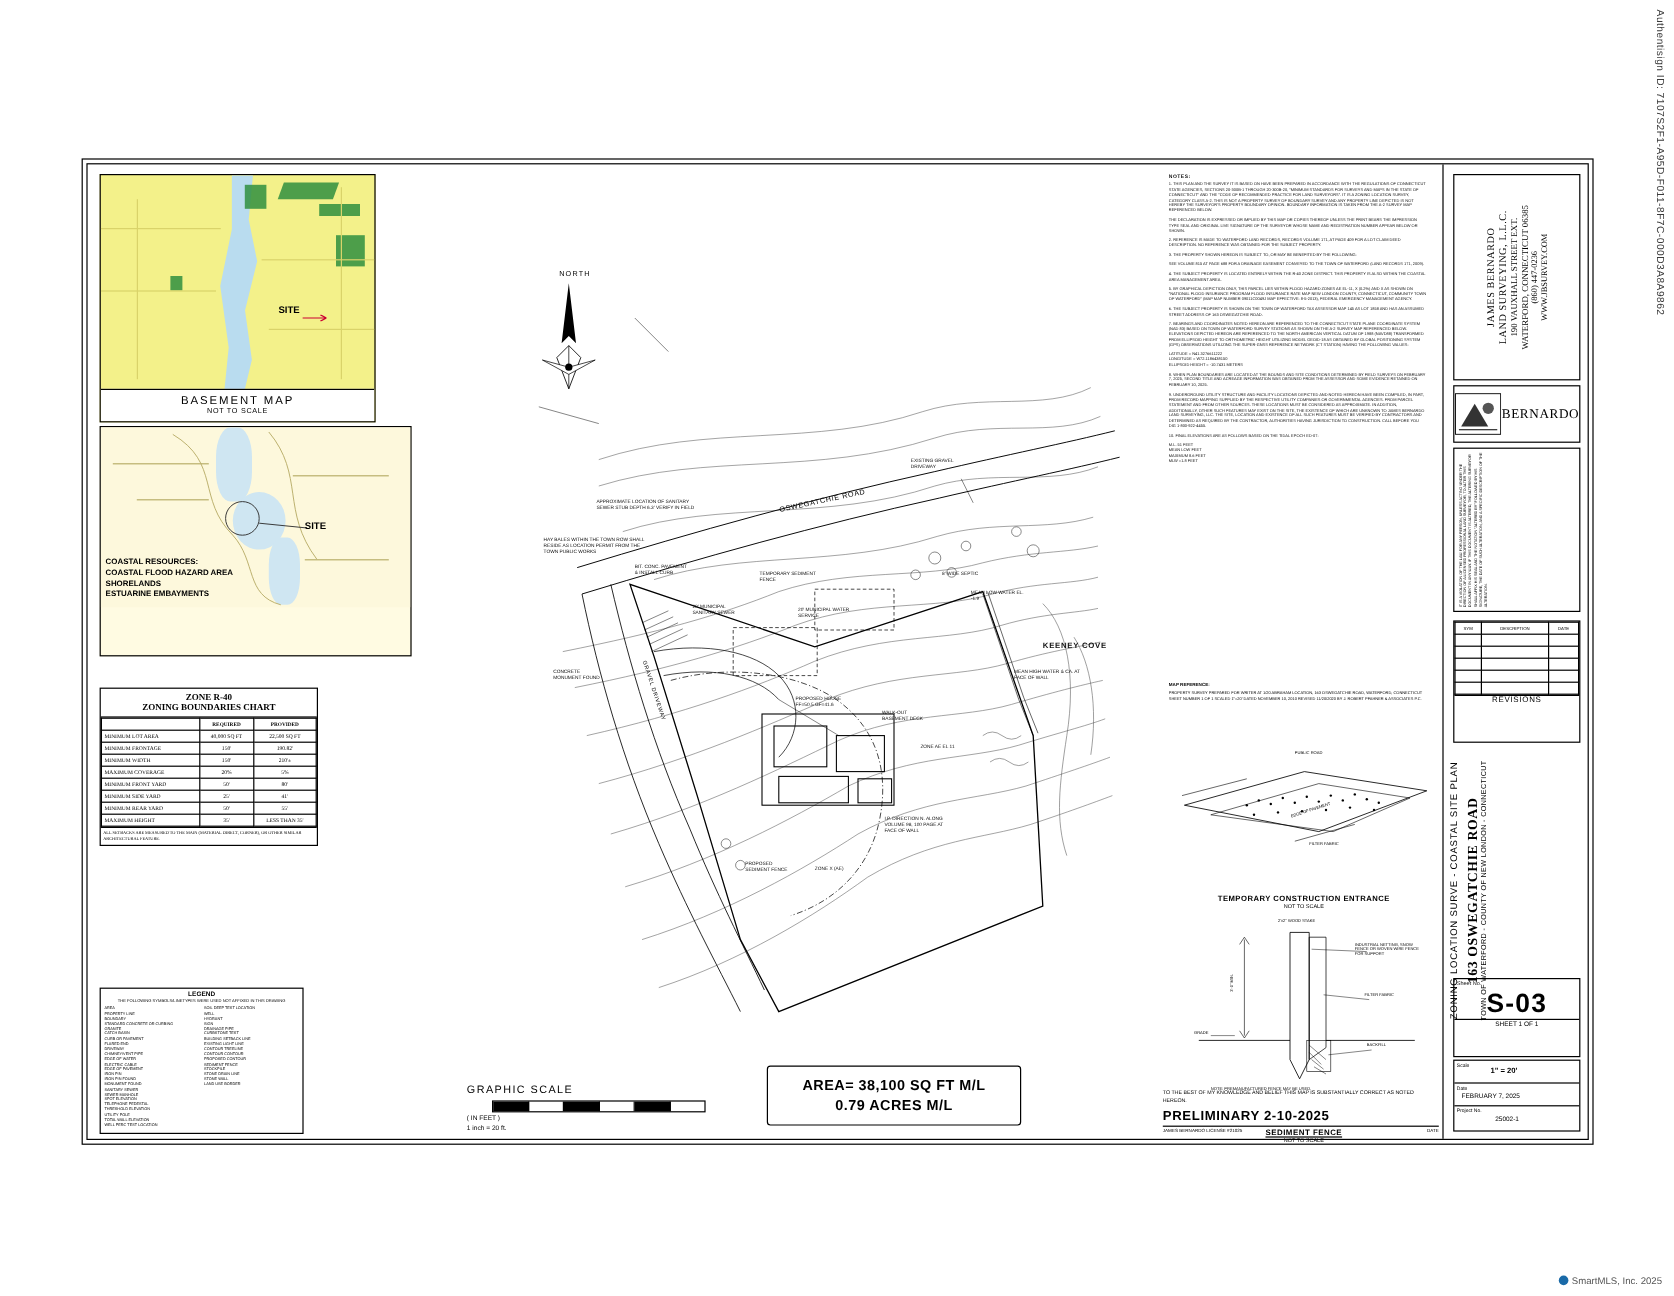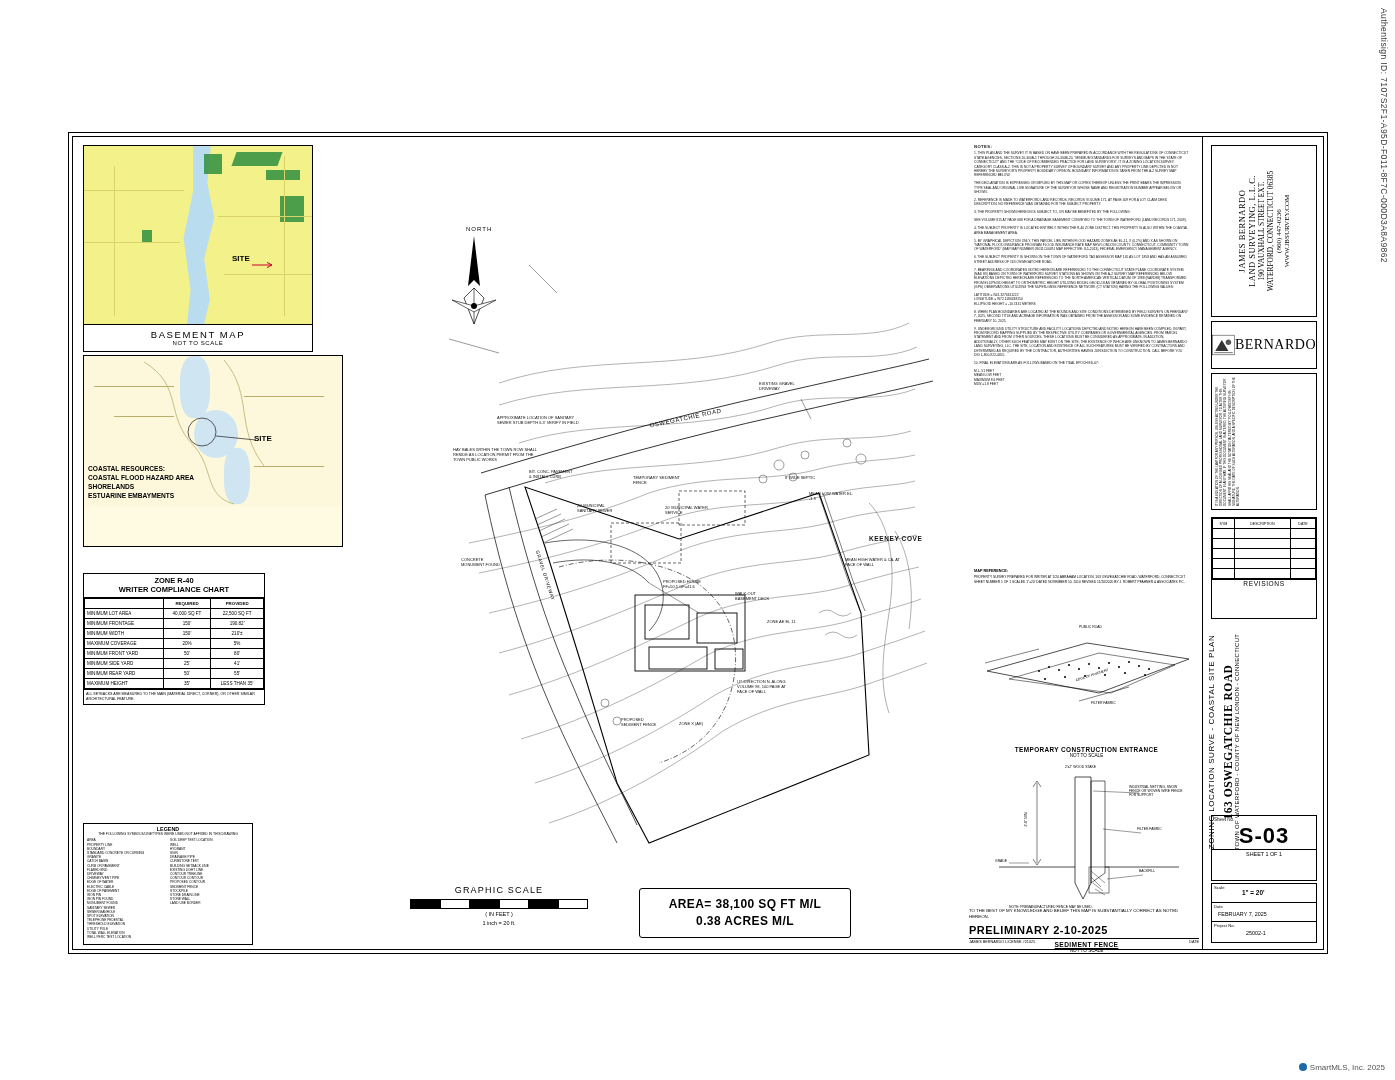--- a/index.html
+++ b/index.html
@@ -32,21 +32,21 @@
   .coast-land{position:absolute;left:0;top:0;width:258px;height:150px;background:#fdf8dc;}
   .coast-water{position:absolute;background:#cfe6f2;}
   .coast-line{position:absolute;background:#b9ae6a;height:1px;}
   .coast-res{position:absolute;left:4px;top:108px;font-size:6.6px;font-weight:bold;line-height:9px;}
   .coast-caption{position:absolute;left:0;right:0;bottom:0;height:24px;border-top:1.2px solid #000;background:#fff;text-align:center;}
   .coast-caption .t1{font-size:8.5px;letter-spacing:1.3px;margin-top:3px;}
   .coast-caption .t2{font-size:5.6px;letter-spacing:.5px;}
   .coast-site{position:absolute;left:170px;top:78px;font-size:8px;font-weight:bold;}
 
   
-  .zoning{position:absolute;left:14px;top:440px;width:180px;border:1.1px solid #000;background:#fff;}
+  .zoning{position:absolute;left:14px;top:440px;width:180px;border:1.1px solid #000;background:#fff;font-family:Liberation Serif, serif;}
   .zoning .hdr{text-align:center;font-size:7.5px;font-weight:bold;line-height:9px;padding:2px 0 3px;border-bottom:1px solid #000;}
   table.zt{border-collapse:collapse;width:100%;}
   table.zt td{border:.7px solid #000;font-size:4.6px;padding:1px 2px;height:7px;}
   table.zt td.c{text-align:center;}
   table.zt tr.head td{font-size:4.4px;text-align:center;font-weight:bold;}
   .zoning .note{font-size:3.6px;line-height:5px;padding:2px;border-top:.7px solid #000;}
 
   
   .legend{position:absolute;left:14px;top:690px;width:168px;height:120px;border:1.1px solid #000;background:#fff;overflow:hidden;}
   .legend .ltitle{text-align:center;font-size:5.4px;font-weight:bold;margin-top:2px;}
@@ -55,21 +55,21 @@
   .legend .cols div{flex:1;}
   .legend .c2{padding-left:4px;}
 
   
   .plan{position:absolute;left:280px;top:10px;width:620px;height:790px;}
   .plan svg{position:absolute;left:0;top:0;}
 
   .north{position:absolute;left:95px;top:85px;width:60px;height:100px;}
   .north .nlabel{position:absolute;left:22px;top:-2px;font-size:6px;letter-spacing:1px;}
 
-  .graphic-scale{position:absolute;left:40px;top:742px;width:220px;text-align:center;}
+  .graphic-scale{position:absolute;left:40px;top:760px;width:220px;text-align:left;}
   .graphic-scale .gs-t{font-size:9px;letter-spacing:1.2px;}
   .gs-bar{margin:4px auto 0;width:176px;height:8px;border:.8px solid #000;display:flex;}
   .gs-bar span{flex:1;border-right:.8px solid #000;}
   .gs-bar span:nth-child(odd){background:#000;}
   .gs-bar span:last-child{border-right:none;}
   .gs-sub{font-size:5.5px;margin-top:2px;line-height:7px;}
 
   .area-box{position:absolute;left:290px;top:745px;width:210px;height:48px;border:1.1px solid #000;border-radius:3px;
      display:flex;flex-direction:column;align-items:center;justify-content:center;font-size:12px;font-weight:bold;line-height:17px;letter-spacing:.4px;}
 
@@ -106,21 +106,21 @@
   .surveyor{left:8px;top:8px;width:104px;height:170px;}
   .surveyor .vt{position:absolute;left:0;top:0;width:170px;height:104px;transform:rotate(-90deg) translate(-170px,0);transform-origin:0 0;
       display:flex;align-items:center;justify-content:center;text-align:center;}
   .surveyor .vt div{font-family:"Liberation Serif",serif;}
   .surveyor .l1{font-size:8.5px;letter-spacing:.5px;}
   .surveyor .l2{font-size:7.4px;}
   .surveyor .l3{font-size:7px;}
 
   .sealbox{left:8px;top:184px;width:104px;height:46px;display:flex;align-items:center;justify-content:center;}
   .seal-emblem{width:42px;height:38px;border:0;}
-  .seal-text{font-family:"Liberation Serif",serif;font-size:14px;letter-spacing:.5px;transform:rotate(0deg);text-align:center;}
+  .seal-text{font-family:"Liberation Serif",serif;font-size:11px;letter-spacing:.5px;transform:rotate(0deg);text-align:center;}
 
   .discbox{left:8px;top:236px;width:104px;height:135px;}
   .discbox .vt{position:absolute;left:0;top:0;width:135px;height:104px;transform:rotate(-90deg) translate(-135px,0);transform-origin:0 0;
       font-size:3.1px;line-height:4.2px;padding:3px;box-sizing:border-box;display:flex;gap:4px;}
 
   .revbox{left:8px;top:380px;width:104px;height:100px;}
   .revbox table{border-collapse:collapse;width:100%;}
   .revbox td{border:.7px solid #000;font-size:3.6px;height:7px;text-align:center;}
   .revbox .rev-t{text-align:center;font-size:6.6px;letter-spacing:.6px;border:none;border-top:.7px solid #000;}
 
@@ -201,21 +201,21 @@
         <div>COASTAL FLOOD HAZARD AREA</div>
         <div>SHORELANDS</div>
         <div>ESTUARINE EMBAYMENTS</div>
       </div>
     </div>
   </div>
 
   <div class="zoning">
     <div class="hdr">
       <div>ZONE R-40</div>
-      <div>WRITER COMPLIANCE CHART</div>
+      <div>ZONING BOUNDARIES CHART</div>
     </div>
     <table class="zt">
       <tbody>
           <tr class="head">
         <td></td>
         <td>REQUIRED</td>
         <td>PROVIDED</td>
       </tr>
       <tr>
             <td>MINIMUM LOT AREA</td>
@@ -445,21 +445,21 @@
           <span></span>
           <span></span>
           <span></span>
       </div>
       <div class="gs-sub">( IN FEET )</div>
       <div class="gs-sub">1 inch = 20  ft.</div>
     </div>
 
     <div class="area-box">
       <div>AREA=  38,100  SQ  FT  M/L</div>
-      <div>0.38  ACRES  M/L</div>
+      <div>0.79  ACRES  M/L</div>
     </div>
   </div>
 
   <div class="notes">
     <div class="nt">NOTES:</div>
     <p>1. THIS PLAN AND THE SURVEY IT IS BASED ON HAVE BEEN PREPARED IN ACCORDANCE WITH THE REGULATIONS OF CONNECTICUT STATE AGENCIES, SECTIONS 20-300B-1 THROUGH 20-300B-20, "MINIMUM STANDARDS FOR SURVEYS AND MAPS IN THE STATE OF CONNECTICUT" AND THE "CODE OF RECOMMENDED PRACTICE FOR LAND SURVEYORS". IT IS A ZONING LOCATION SURVEY, CATEGORY CLASS A-2. THIS IS NOT A PROPERTY SURVEY OF BOUNDARY SURVEY AND ANY PROPERTY LINE DEPICTED IS NOT HEREBY THE SURVEYOR'S PROPERTY BOUNDARY OPINION. BOUNDARY INFORMATION IS TAKEN FROM THE A-2 SURVEY MAP REFERENCED BELOW.</p>
     <p>THE DECLARATION IS EXPRESSED OR IMPLIED BY THIS MAP OR COPIES THEREOF UNLESS THE PRINT BEARS THE IMPRESSION TYPE SEAL AND ORIGINAL LIVE SIGNATURE OF THE SURVEYOR WHOSE NAME AND REGISTRATION NUMBER APPEAR BELOW OR SHOWN.</p>
     <p>2. REFERENCE IS MADE TO WATERFORD LAND RECORDS, RECORDS VOLUME 171, AT PAGE 409 FOR A LOT CLAIM DEED DESCRIPTION. NO REFERENCE WAS OBTAINED FOR THE SUBJECT PROPERTY.</p>
     <p>3. THE PROPERTY SHOWN HEREON IS SUBJECT TO, OR MAY BE BENEFITED BY THE FOLLOWING:</p>
     <p>SEE VOLUME 815 AT PAGE 688 FOR A DRAINAGE EASEMENT CONVEYED TO THE TOWN OF WATERFORD (LAND RECORDS 171, 2009).</p>

